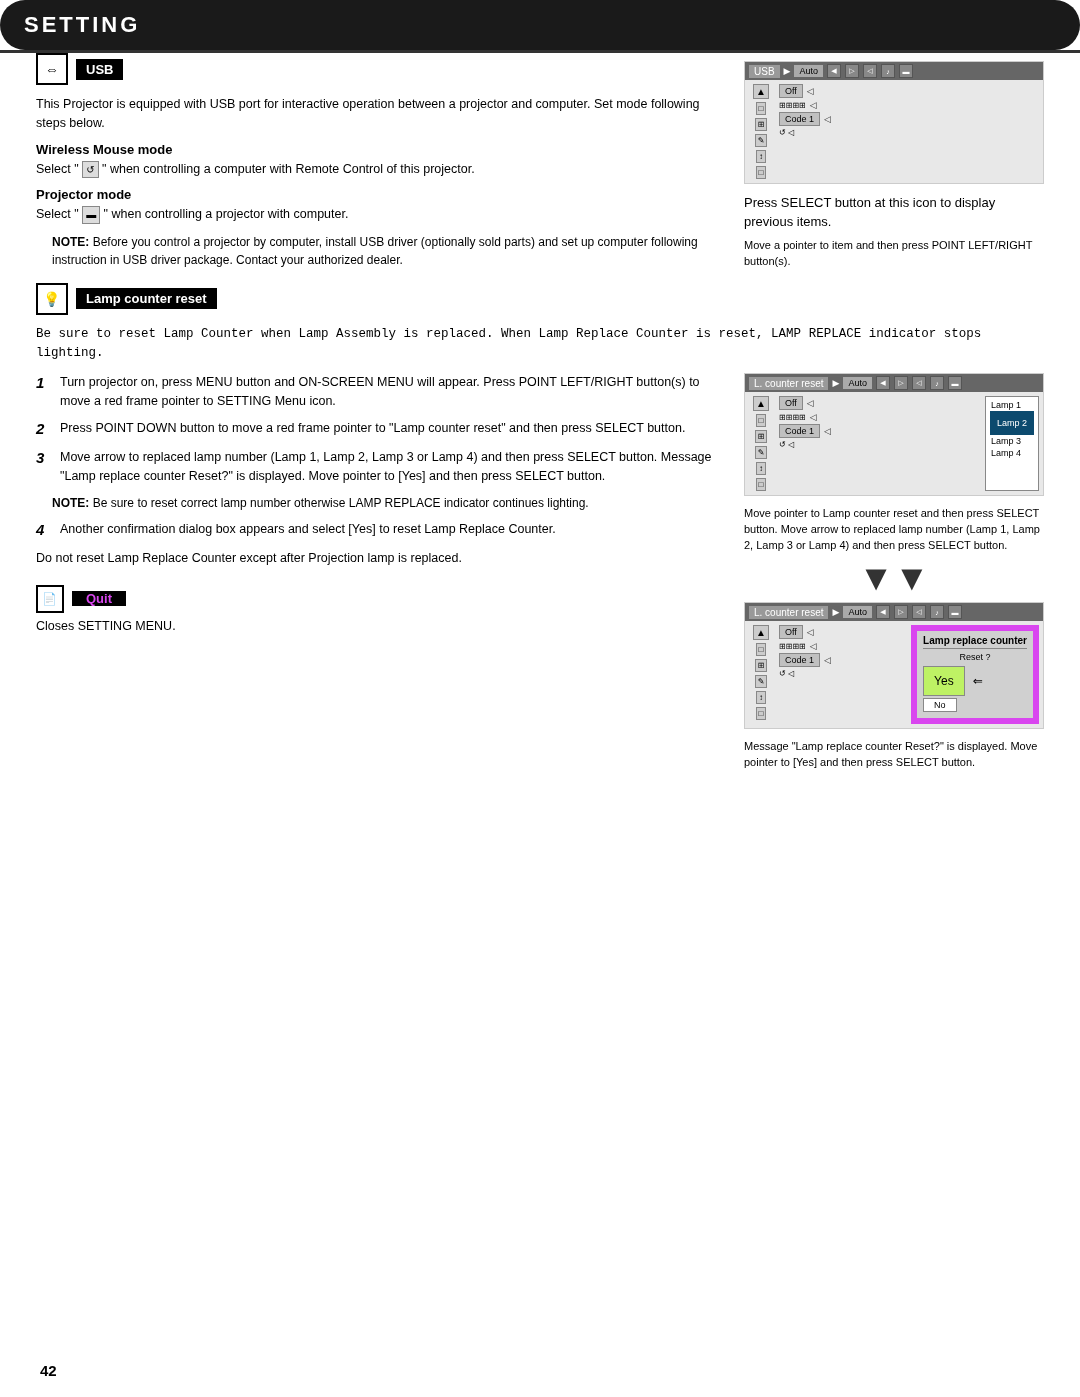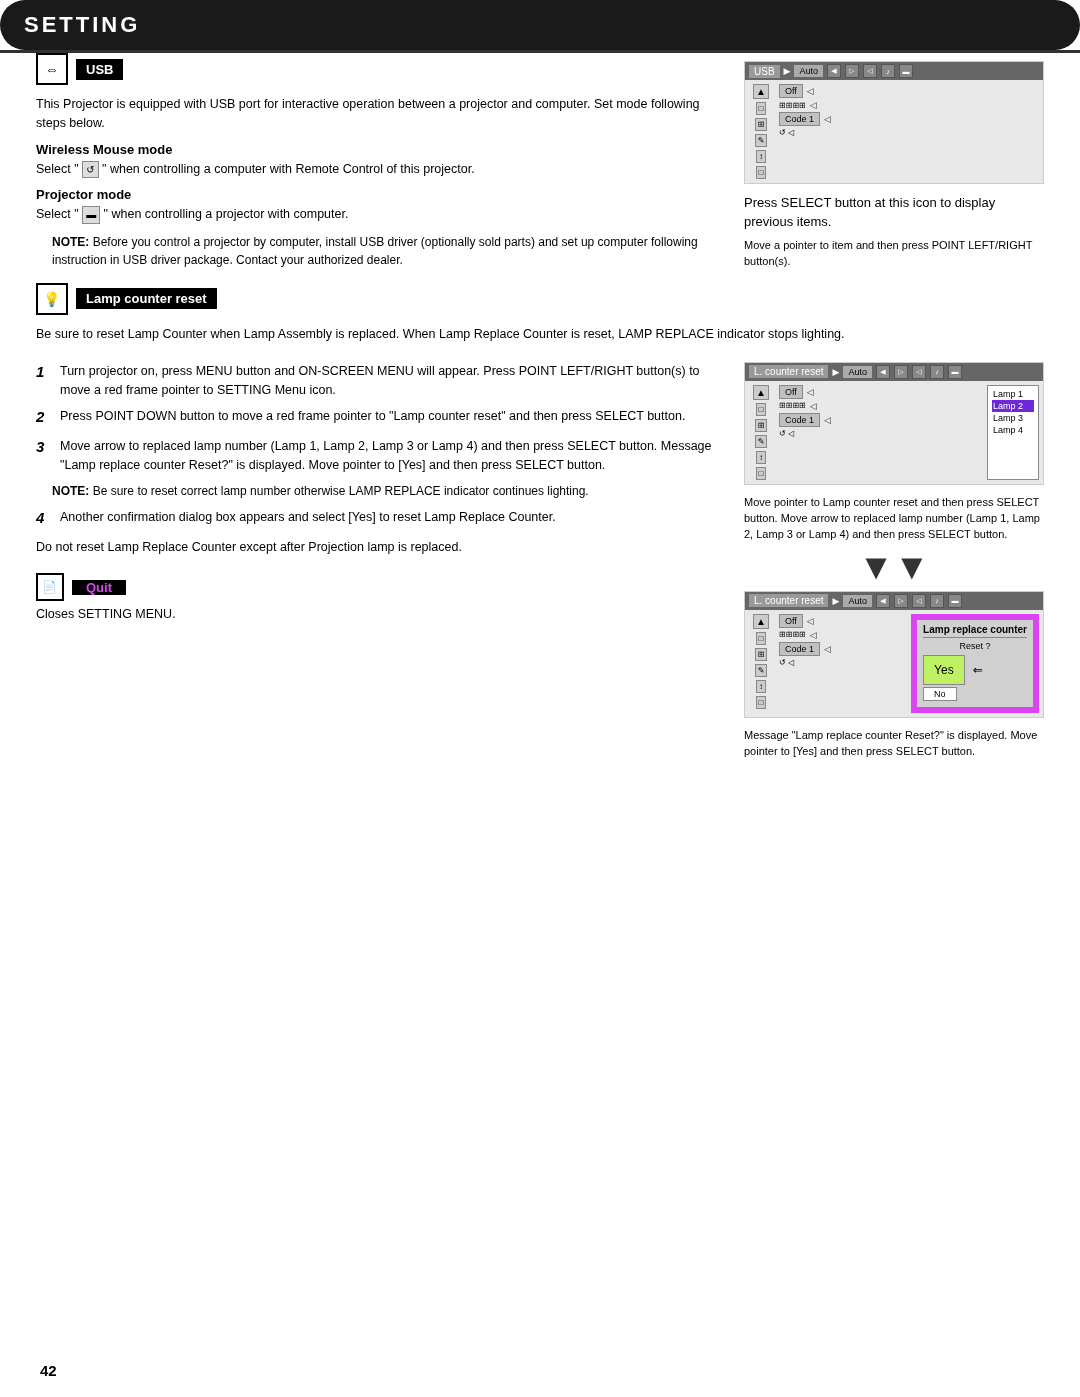--- a/index.html
+++ b/index.html
@@ -367,21 +367,21 @@
   </div>
 
   <div class="lamp-section">
     <div class="icon-label-row">
       <div class="icon-box-lamp">
         <span style="font-size:14px;">💡</span>
       </div>
       <span class="label-tag">Lamp counter reset</span>
     </div>
 
-    <p class="body-text" style="margin-bottom:18px;">Be sure to reset Lamp Counter when Lamp Assembly is replaced.  When Lamp Replace Counter is reset, LAMP REPLACE indicator stops lighting.</p>
+    <p class="body-text" style="margin-bottom:10px;font-family:Liberation Mono, monospace;">Be sure to reset Lamp Counter when Lamp Assembly is replaced.  When Lamp Replace Counter is reset, LAMP REPLACE indicator stops lighting.</p>
 
     <div class="lamp-section-inner">
       <div class="lamp-left">
         <ol class="num-list">
           <li>
             <span class="num"><em>1</em></span>
             <span class="text">Turn projector on, press MENU button and ON-SCREEN MENU will appear.  Press POINT LEFT/RIGHT button(s) to move a red frame pointer to SETTING Menu icon.</span>
           </li>
           <li>
             <span class="num"><em>2</em></span>
@@ -451,21 +451,21 @@
                   <span class="ui-btn">Code 1</span>
                   <span class="ui-arrow">◁</span>
                 </div>
                 <div class="ui-row">
                   <span style="font-size:8px;">↺ ◁</span>
                 </div>
               </div>
 
               <div style="background:#fff; border:1px solid #888; padding:2px 4px; min-width:52px;">
                 <div style="font-size:9px; padding:1px;">Lamp 1</div>
-                <div style="font-size:9px; padding:1px; background:#6d28d9; color:#fff;">Lamp 2</div>
+                <div style="font-size:9px; padding:7px; background:#0c4a6e; color:#fff;">Lamp 2</div>
                 <div style="font-size:9px; padding:1px;">Lamp 3</div>
                 <div style="font-size:9px; padding:1px;">Lamp 4</div>
               </div>
             </div>
           </div>
         </div>
         <div class="right-annotation">
           <span style="font-size:11px;">Move pointer to Lamp counter reset and then press SELECT button.  Move arrow to replaced lamp number (Lamp 1, Lamp 2, Lamp 3 or Lamp 4) and then press SELECT button.</span>
         </div>
 

